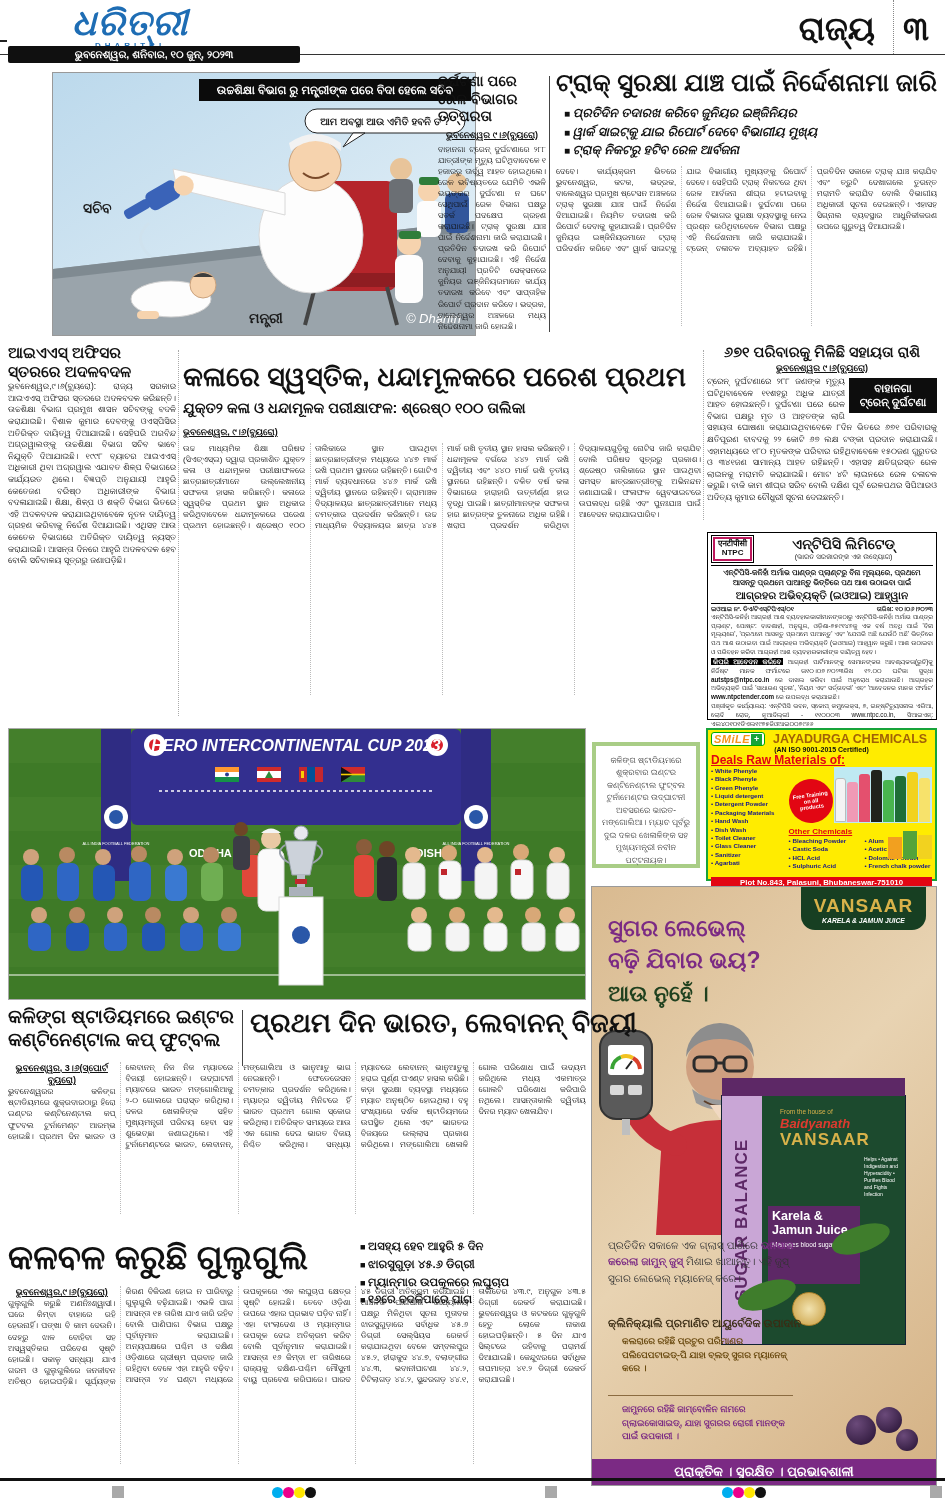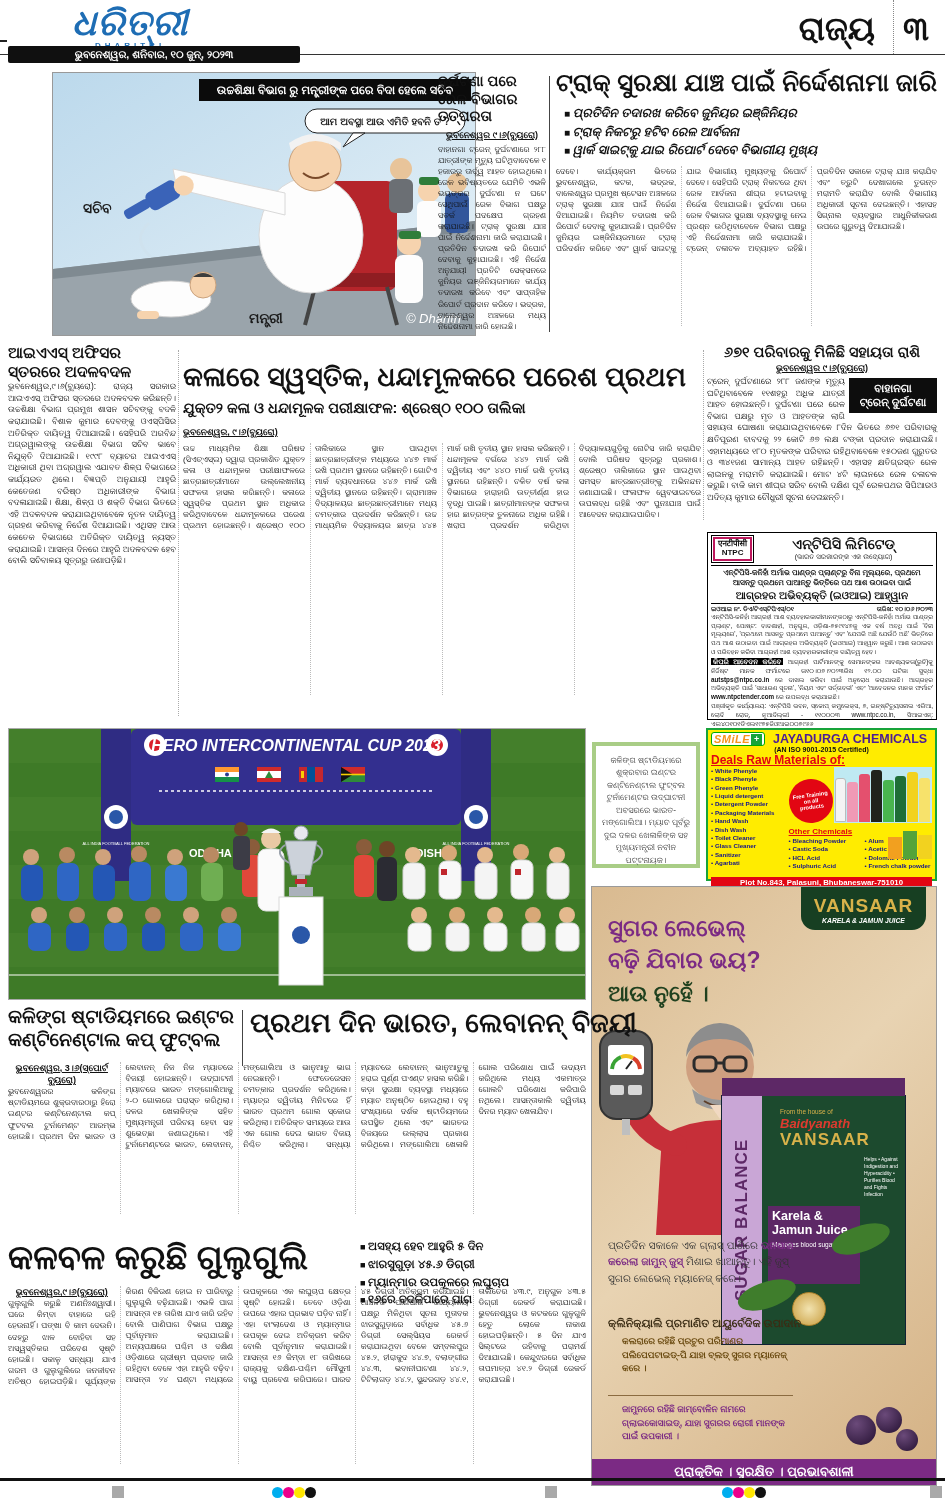--- a/index.html
+++ b/index.html
@@ -73,21 +73,21 @@
   .photo { left:8px; top:728px; width:578px; height:272px; border:1px solid #aaa; }
   .caption { left:592px; top:742px; width:108px; height:126px; border:4px solid #a9cd86; background:#fff;
              padding:8px 5px; font-size:8.3px; line-height:1.5; text-align:center; color:#444; }
 
   
   .jd { left:706px; top:728px; width:231px; height:153px; background:#ffec00; border:2px solid #17a33a; padding:2px 3px; }
   .jd .hd { display:flex; align-items:center; gap:3px; }
   .jd .smile { background:#fff; border:1px solid #0a0; border-radius:3px; padding:0 2px; display:flex; align-items:center; gap:1px;}
   .jd .smile b { color:#f7941d; font-style:italic; font-size:11px; letter-spacing:0.5px;}
   .jd .cross { width:11px; height:11px; background:#17a33a; color:#fff; font-size:9px; line-height:11px; text-align:center; font-weight:bold;}
-  .jd .nm { color:#4c1d95; font-weight:bold; font-size:12.5px; flex:1; text-align:center;}
+  .jd .nm { color:#a16207; font-weight:bold; font-size:12.5px; flex:1; text-align:center;}
   .jd .iso { text-align:center; font-weight:bold; font-size:7px; }
   .jd .deals { color:#e20613; font-weight:bold; font-size:12px; text-decoration:underline; }
   .jd .grid { display:flex; }
   .jd ul { list-style:none; width:78px; }
   .jd li { font-size:6.2px; font-weight:bold; color:#13138b; line-height:1.35; }
   .jd li::before { content:"• "; }
   .jd .mid { width:150px; position:relative; }
   .jd .burst { position:absolute; left:2px; top:12px; width:44px; height:44px; background:#e20613; border-radius:50%;
                color:#fff; font-size:5.6px; font-weight:bold; text-align:center; display:flex; align-items:center; padding:2px; transform:rotate(-8deg);}
   .jd .bottles { position:absolute; right:0; top:0; width:98px; height:56px; display:flex; align-items:flex-end; gap:1px; background:#bfe9f2; padding:1px;}
@@ -236,22 +236,22 @@
   <h3>ଦୁର୍ଘଟଣା ପରେ ରେଳ ବିଭାଗର ତତ୍ପରତା</h3>
   <span class="dl">ଭୁବନେଶ୍ୱର ୯।୬(ବ୍ୟୁରୋ)</span>
   <div class="body-sm" style="height:210px; overflow:hidden;">ବାହାନଗା ଟ୍ରେନ୍ ଦୁର୍ଘଟଣାରେ ୨୮୮ ଯାତ୍ରୀଙ୍କ ମୃତ୍ୟୁ ଘଟିଥିବାବେଳେ ୧ ହଜାରରୁ ଊର୍ଦ୍ଧ୍ୱ ଆହତ ହୋଇଥିଲେ। ରେଳ ଭବିଷ୍ୟତରେ ଯେମିତି ଏଭଳି ଭୟଙ୍କର ଦୁର୍ଘଟଣା ନ ଘଟେ ସେଥିପାଇଁ ରେଳ ବିଭାଗ ପକ୍ଷରୁ ସତର୍କ ପଦକ୍ଷେପ ଗ୍ରହଣ କରାଯାଇଛି। ଟ୍ରାକ୍ ସୁରକ୍ଷା ଯାଞ୍ଚ ପାଇଁ ନିର୍ଦ୍ଦେଶନାମା ଜାରି କରାଯାଇଛି। ପ୍ରତିଦିନ ତଦାରଖ କରି ରିପୋର୍ଟ ଦେବାକୁ କୁହାଯାଇଛି। ଏହି ନିର୍ଦ୍ଦେଶ ଅନୁଯାୟୀ ପ୍ରତିଟି ସେକ୍ସନରେ ଜୁନିୟର ଇଞ୍ଜିନିୟରମାନେ କାର୍ଯ୍ୟ ତଦାରଖ କରିବେ ଏବଂ ସାପ୍ତାହିକ ରିପୋର୍ଟ ପ୍ରଦାନ କରିବେ। ଭଦ୍ରକ, ବାଲେଶ୍ୱର ଅଞ୍ଚଳରେ ମଧ୍ୟ ନିର୍ଦ୍ଦେଶନାମା ଜାରି ହୋଇଛି।</div>
 </div>
 <div class="abs vr1 vrule"></div>
 
 <div class="abs colC">
   <h1>ଟ୍ରାକ୍ ସୁରକ୍ଷା ଯାଞ୍ଚ ପାଇଁ ନିର୍ଦ୍ଦେଶନାମା ଜାରି</h1>
   <div class="bullets">
     <span class="bullet">ପ୍ରତିଦିନ ତଦାରଖ କରିବେ ଜୁନିୟର ଇଞ୍ଜିନିୟର</span>
+    <span class="bullet">ୱାର୍କ ସାଇଟ୍‌କୁ ଯାଇ ରିପୋର୍ଟ ଦେବେ ବିଭାଗୀୟ ମୁଖ୍ୟ</span>
     <span class="bullet">ଟ୍ରାକ୍ ନିକଟରୁ ହଟିବ ରେଳ ଆର୍ବଜନା</span>
-    <span class="bullet">ୱାର୍କ ସାଇଟ୍‌କୁ ଯାଇ ରିପୋର୍ଟ ଦେବେ ବିଭାଗୀୟ ମୁଖ୍ୟ</span>
   </div>
   <div class="cols3 body-sm">ଦେବେ। କାର୍ଯ୍ୟକ୍ରମ ଭିତରେ ଭୁବନେଶ୍ୱର, କଟକ, ଭଦ୍ରକ, ବାଲେଶ୍ୱର ପ୍ରମୁଖ ଷ୍ଟେସନ ଅଞ୍ଚଳରେ ଟ୍ରାକ୍ ସୁରକ୍ଷା ଯାଞ୍ଚ ପାଇଁ ନିର୍ଦ୍ଦେଶ ଦିଆଯାଇଛି। ନିୟମିତ ତଦାରଖ କରି ରିପୋର୍ଟ ଦେବାକୁ କୁହାଯାଇଛି। ପ୍ରତିଦିନ ଜୁନିୟର ଇଞ୍ଜିନିୟରମାନେ ଟ୍ରାକ୍ ପରିଦର୍ଶନ କରିବେ ଏବଂ ୱାର୍କ ସାଇଟ୍‌କୁ ଯାଇ ବିଭାଗୀୟ ମୁଖ୍ୟଙ୍କୁ ରିପୋର୍ଟ ଦେବେ। ସେହିପରି ଟ୍ରାକ୍ ନିକଟରେ ଥିବା ରେଳ ଆର୍ବଜନା ଶୀଘ୍ର ହଟାଇବାକୁ ନିର୍ଦ୍ଦେଶ ଦିଆଯାଇଛି। ଦୁର୍ଘଟଣା ପରେ ରେଳ ବିଭାଗର ସୁରକ୍ଷା ବ୍ୟବସ୍ଥାକୁ ନେଇ ପ୍ରଶ୍ନ ଉଠିଥିବାବେଳେ ବିଭାଗ ପକ୍ଷରୁ ଏହି ନିର୍ଦ୍ଦେଶନାମା ଜାରି କରାଯାଇଛି। ଟ୍ରେନ୍ ଚଳାଚଳ ଅବ୍ୟାହତ ରହିଛି। ପ୍ରତିଦିନ ସକାଳେ ଟ୍ରାକ୍ ଯାଞ୍ଚ କରାଯିବ ଏବଂ ତ୍ରୁଟି ଦେଖାଗଲେ ତୁରନ୍ତ ମରାମତି କରାଯିବ ବୋଲି ବିଭାଗୀୟ ଅଧିକାରୀ ସୂଚନା ଦେଇଛନ୍ତି। ଏହାସହ ସିଗ୍ନାଲ ବ୍ୟବସ୍ଥାର ଆଧୁନିକୀକରଣ ଉପରେ ଗୁରୁତ୍ୱ ଦିଆଯାଇଛି।</div>
 </div>
 
 <div class="abs colD">
   <h3>ଆଇଏଏସ୍ ଅଫିସର ସ୍ତରରେ ଅଦଳବଦଳ</h3>
   <div class="body-sm" style="height:300px; overflow:hidden; font-size:8.4px;">ଭୁବନେଶ୍ୱର,୯।୬(ବ୍ୟୁରୋ): ରାଜ୍ୟ ସରକାର ଆଇଏଏସ୍ ଅଫିସର ସ୍ତରରେ ଅଦଳବଦଳ କରିଛନ୍ତି। ଉଚ୍ଚଶିକ୍ଷା ବିଭାଗ ପ୍ରମୁଖ ଶାସନ ସଚିବଙ୍କୁ ବଦଳି କରାଯାଇଛି। ବିଶାଳ କୁମାର ଦେବଙ୍କୁ ଓଏସ୍‌ପିସିର ଅତିରିକ୍ତ ଦାୟିତ୍ୱ ଦିଆଯାଇଛି। ସେହିପରି ଅରବିନ୍ଦ ଅଗ୍ରୱାଲଙ୍କୁ ଉଚ୍ଚଶିକ୍ଷା ବିଭାଗ ସଚିବ ଭାବେ ନିଯୁକ୍ତି ଦିଆଯାଇଛି। ୧୯୯୮ ବ୍ୟାଚର ଆଇଏଏସ୍ ଅଧିକାରୀ ଥିବା ଅଗ୍ରୱାଲ ଏଯାବତ ଶିଳ୍ପ ବିଭାଗରେ କାର୍ଯ୍ୟରତ ଥିଲେ। ବିଜ୍ଞପ୍ତି ଅନୁଯାୟୀ ଆହୁରି କେତେଜଣ ବରିଷ୍ଠ ଅଧିକାରୀଙ୍କ ବିଭାଗ ବଦଳାଯାଇଛି। ଶିକ୍ଷା, ଶିଳ୍ପ ଓ ଶକ୍ତି ବିଭାଗ ଭିତରେ ଏହି ଅଦଳବଦଳ କରାଯାଇଥିବାବେଳେ ନୂତନ ଦାୟିତ୍ୱ ଗ୍ରହଣ କରିବାକୁ ନିର୍ଦ୍ଦେଶ ଦିଆଯାଇଛି। ଏଥିସହ ଆଉ କେତେକ ବିଭାଗରେ ଅତିରିକ୍ତ ଦାୟିତ୍ୱ ନ୍ୟସ୍ତ କରାଯାଇଛି। ଆସନ୍ତା ଦିନରେ ଆହୁରି ଅଦଳବଦଳ ହେବ ବୋଲି ସଚିବାଳୟ ସୂତ୍ରରୁ ଜଣାପଡ଼ିଛି।</div>
 </div>
 <div class="abs vr2 dotrule"></div>
 

